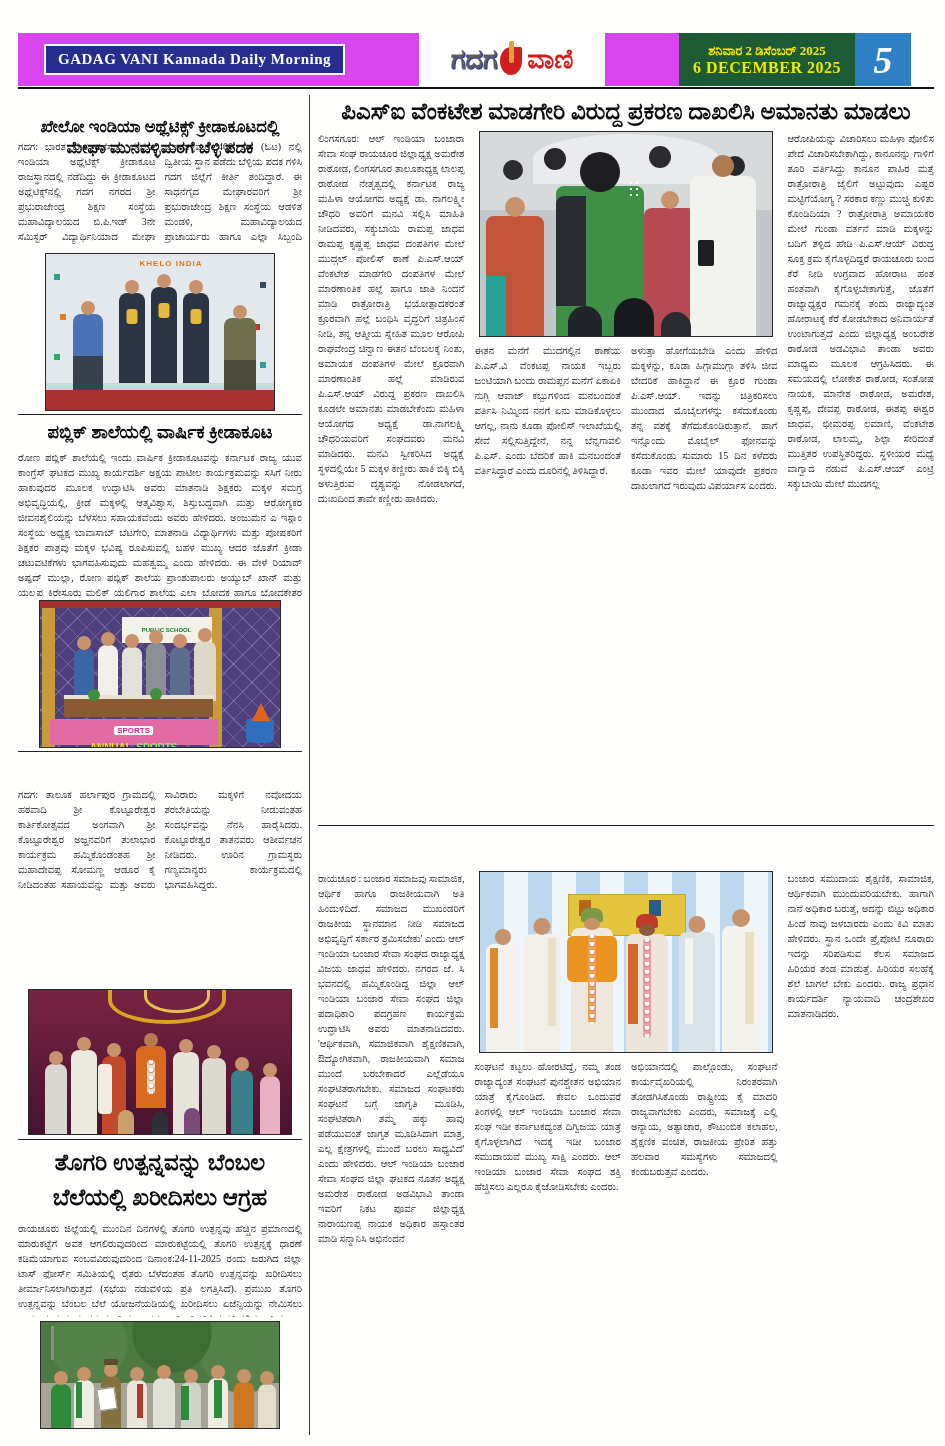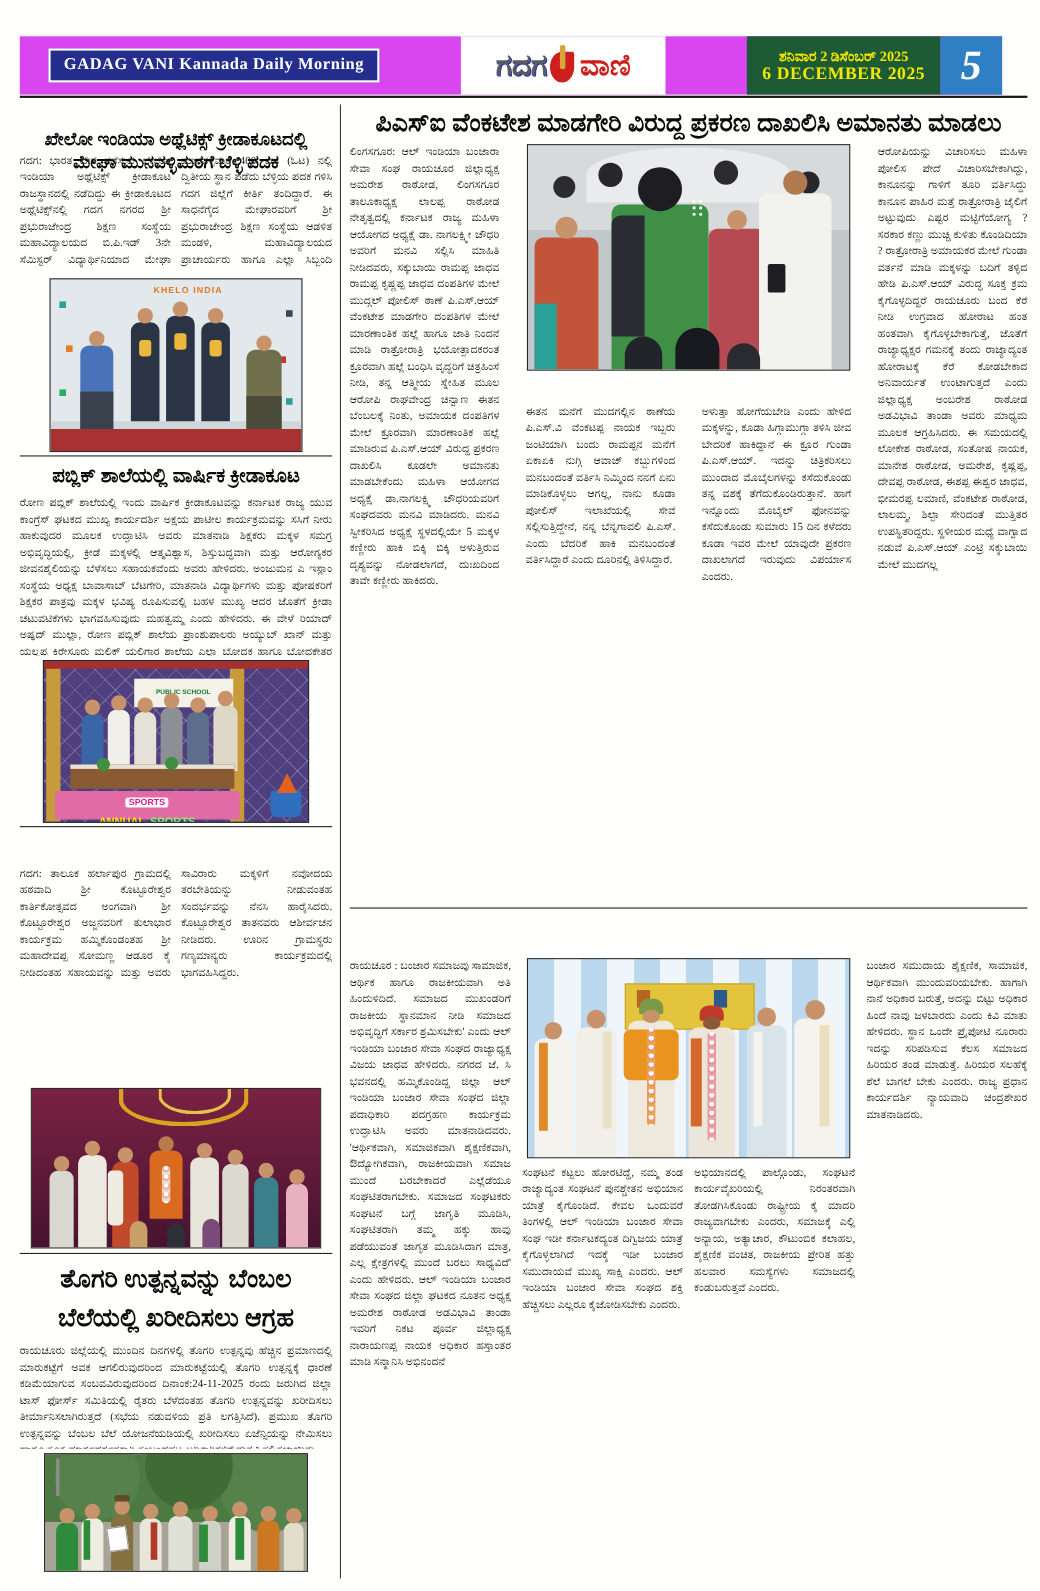--- a/index.html
+++ b/index.html
@@ -46,21 +46,21 @@
   .hd{position:absolute;top:-13px;left:50%;transform:translateX(-50%);width:14px;height:14px;
       border-radius:50%;background:#c8926a;}
   .ms{position:absolute;top:16px;left:50%;transform:translateX(-50%);width:11px;height:15px;
       border-radius:3px;background:#e9b83c;}
   .garl{position:absolute;top:14px;left:50%;transform:translateX(-50%);width:8px;height:34px;border-radius:4px;
         background:radial-gradient(circle at 50% 20%, #fff 2px, #e77 3px, transparent 4px);
         background-size:8px 8px;background-color:#e8a54a;}
   
   .agrid{display:grid;grid-template-columns:repeat(4,1fr);column-gap:10px;overflow:hidden;}
   .agrid>div{min-height:0;min-width:0;}
-  .m-grid{grid-template-rows:212px minmax(0,1fr);height:688px;gap:24px;}
+  .m-grid{grid-template-rows:212px minmax(0,1fr);height:688px;}
   .b-grid{grid-template-rows:188px minmax(0,1fr);height:573px;}
   .c-a{grid-column:1;grid-row:1 / span 2;}
   .c-b{grid-column:2;grid-row:2;}
   .c-c{grid-column:3;grid-row:2;}
   .c-d{grid-column:4;grid-row:1 / span 2;}
   .ph-span{grid-column:2 / span 2;grid-row:1;}
 </style>
 </head>
 <body>
 

